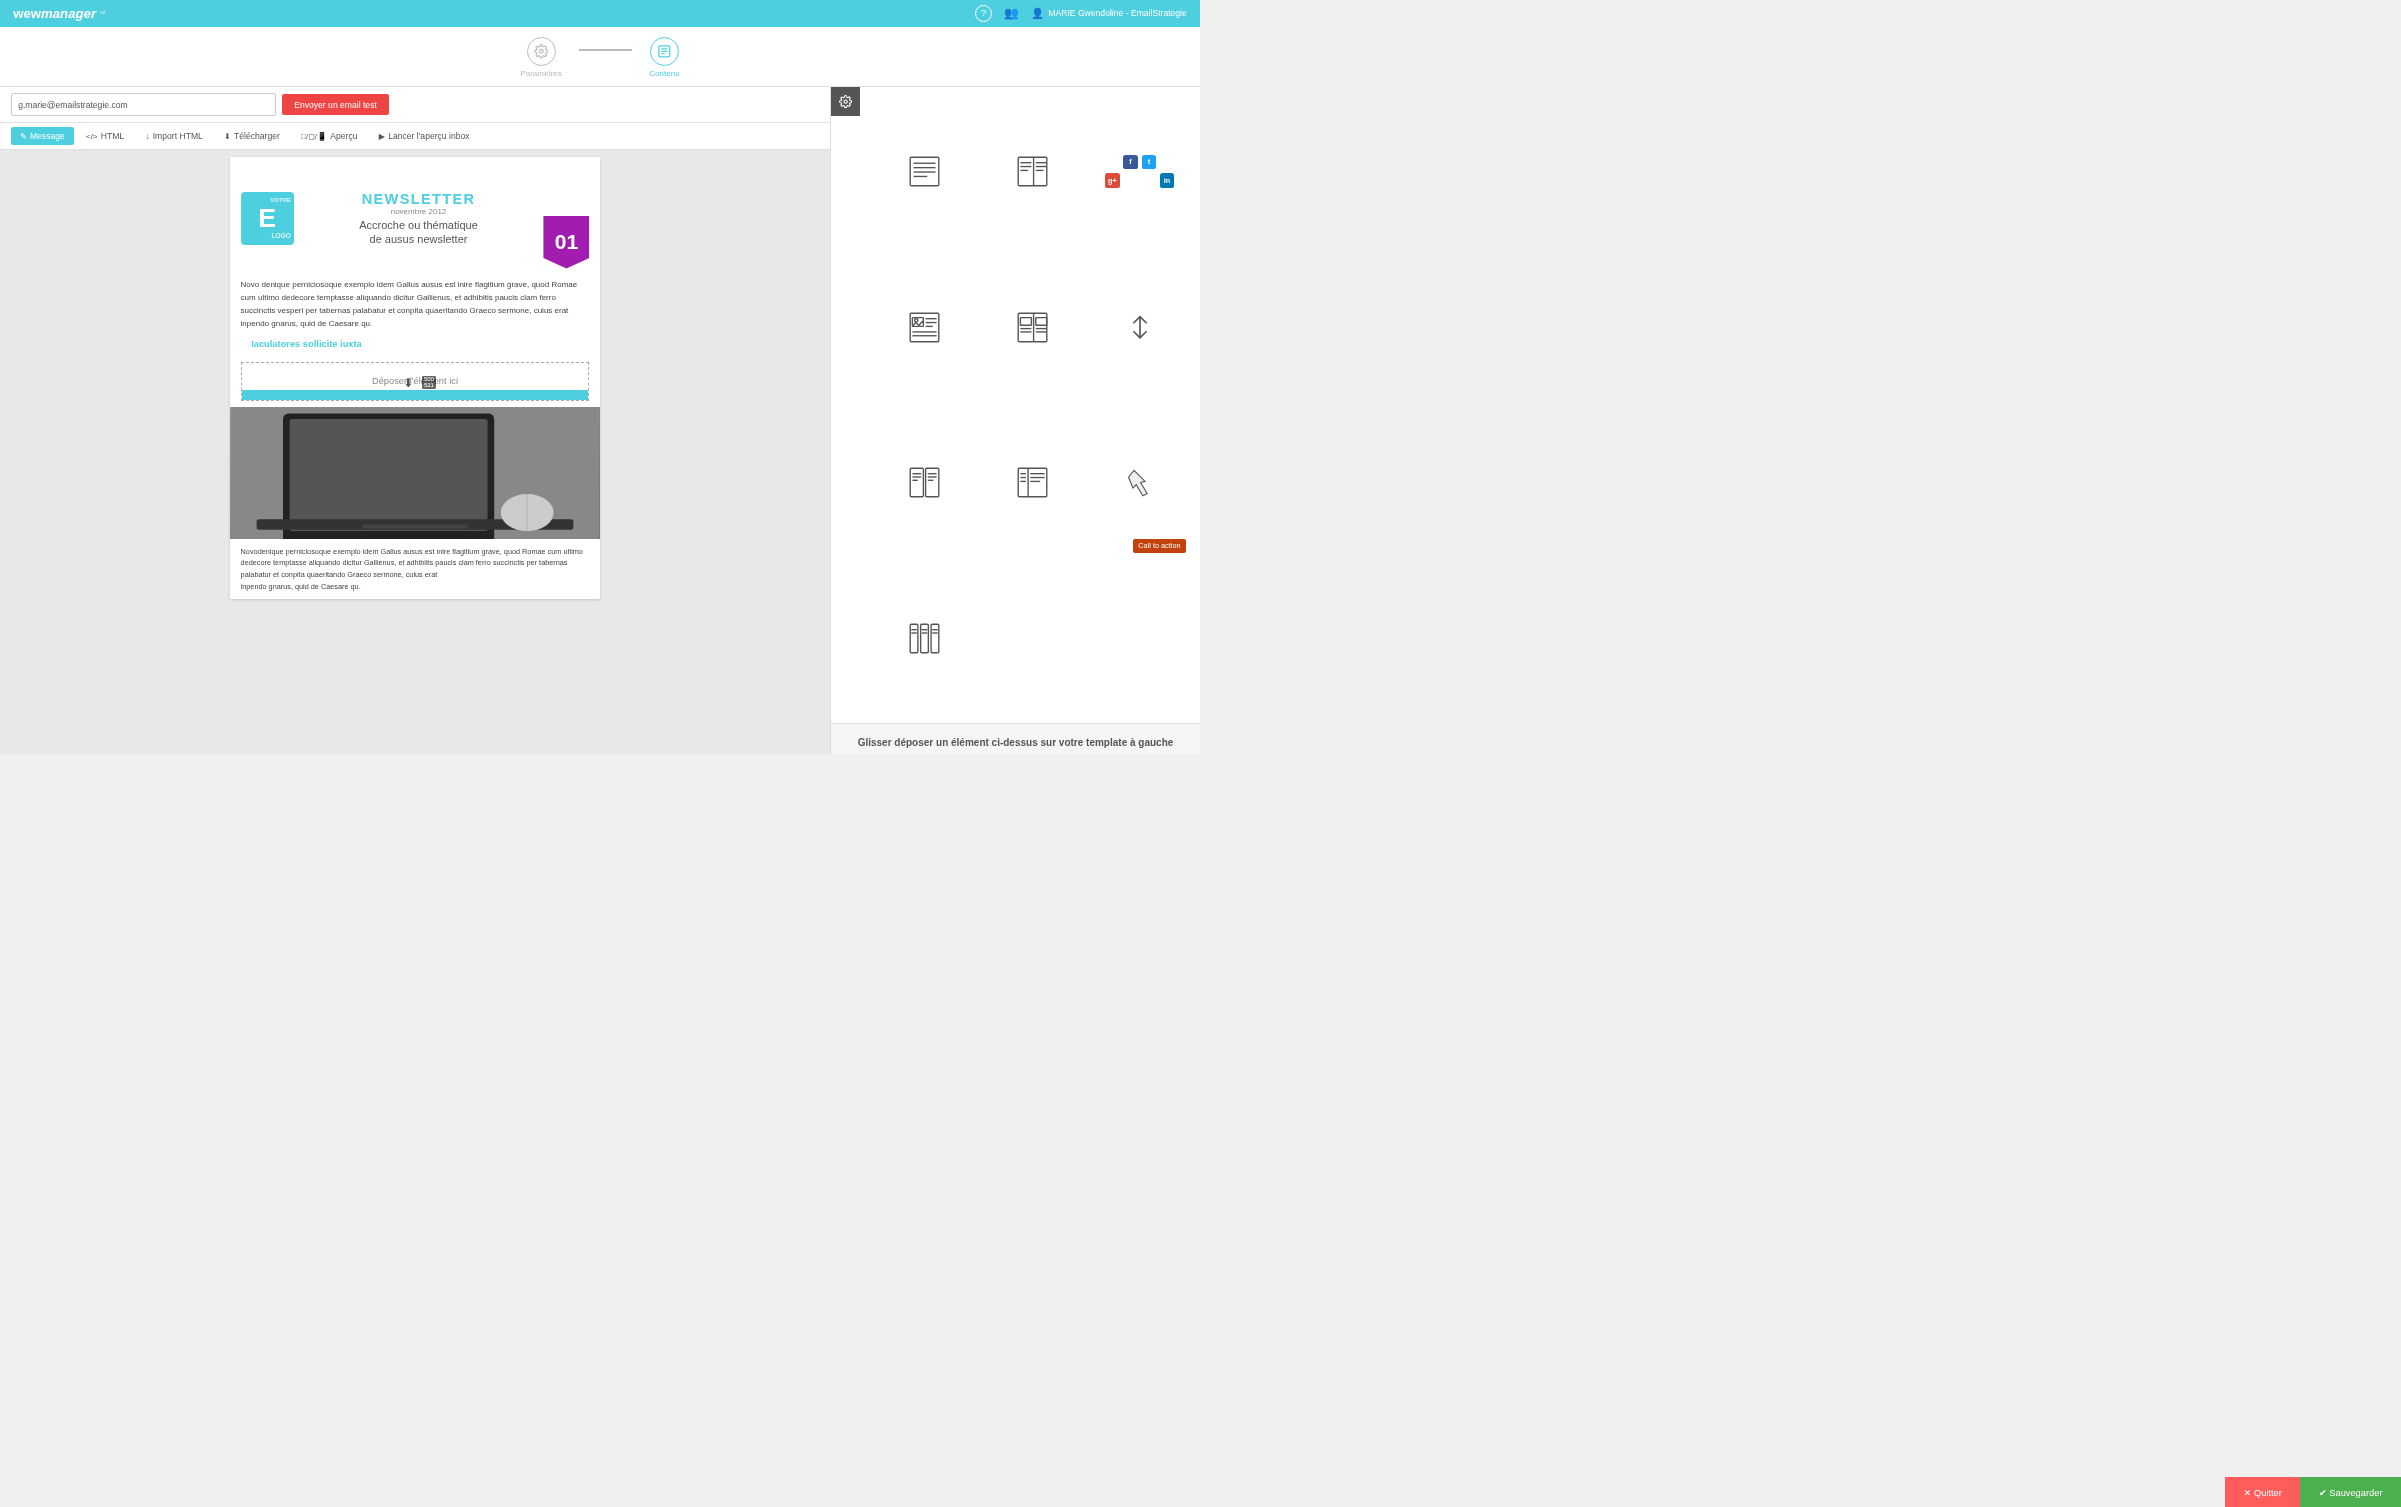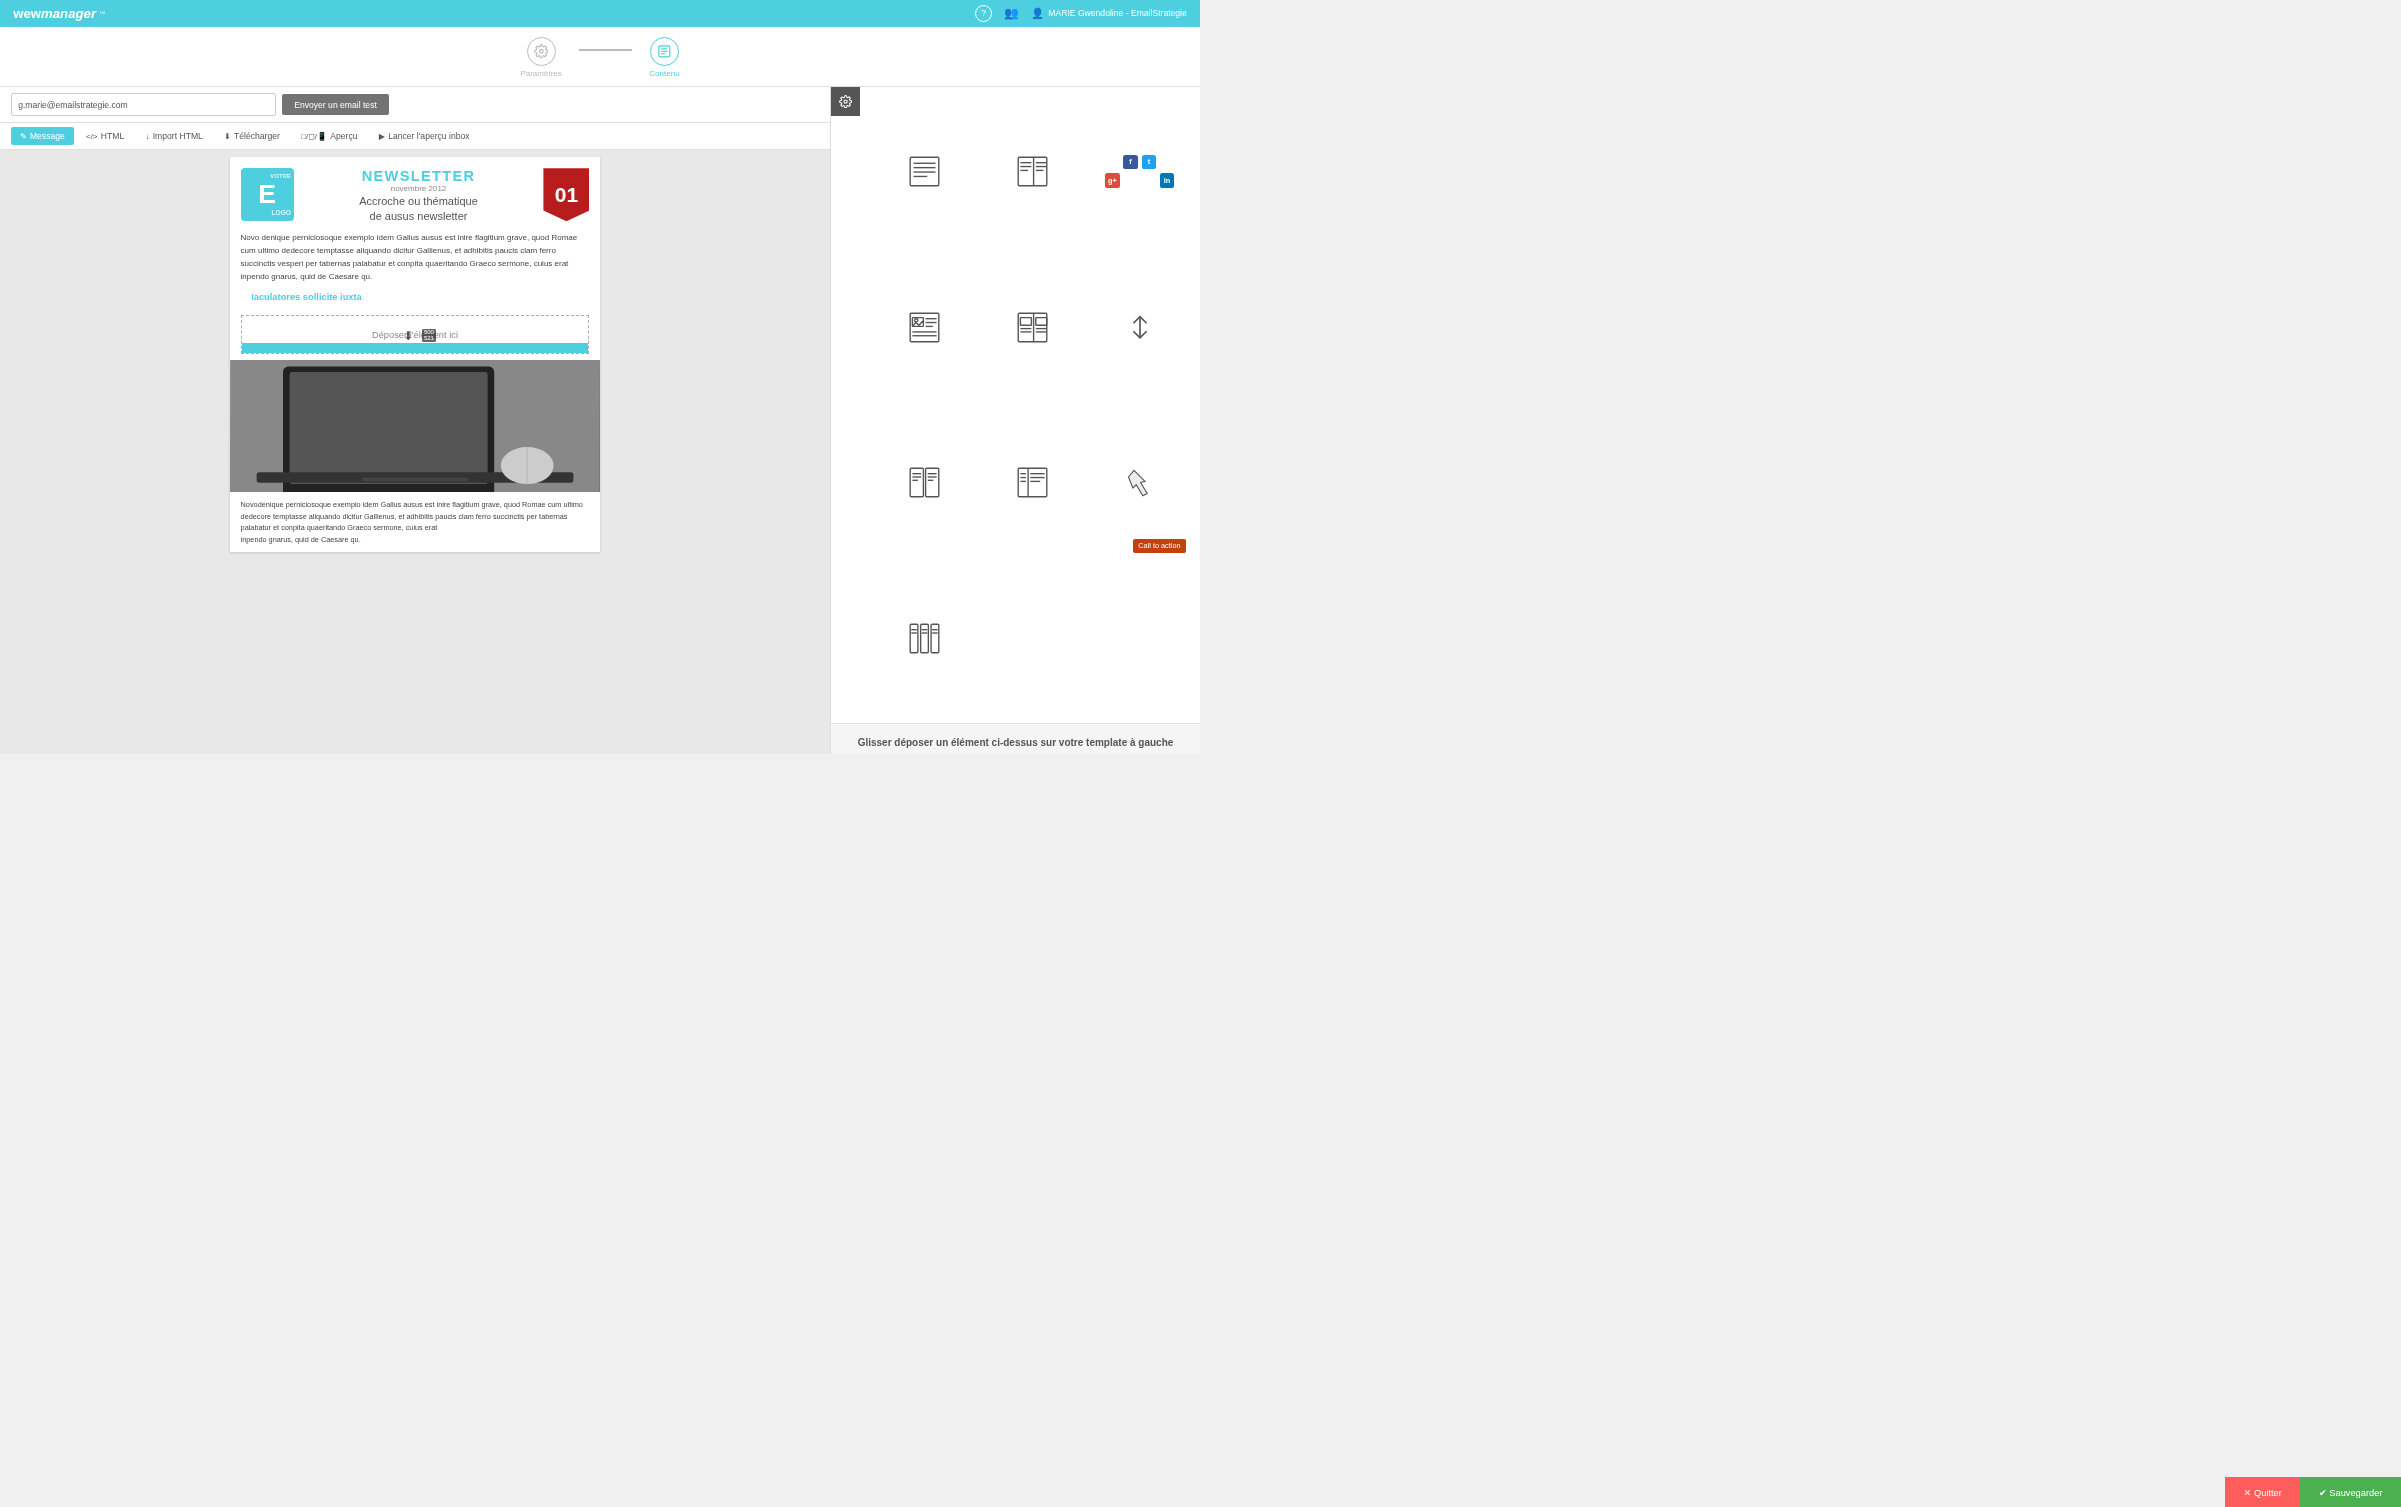--- a/index.html
+++ b/index.html
@@ -113,21 +113,21 @@
       flex: 1;
       height: 22.5px;
       border: 0.7px solid #ccc;
       border-radius: 2px;
       padding: 0 6.6px;
       font-size: 8.6px;
       color: #555;
       max-width: 265px;
     }
     .test-btn {
-      background: #737373;
+      background: #ef4444;
       color: #fff;
       border: none;
       border-radius: 2px;
       padding: 5.3px 12px;
       font-size: 8.6px;
       cursor: pointer;
     }
 
     
     .editor-toolbar {
@@ -209,30 +209,31 @@
     .newsletter-date {
       font-size: 8px;
       color: #888;
     }
     .newsletter-subtitle {
       font-size: 11px;
       color: #555;
       margin-top: 2.6px;
     }
     .newsletter-number {
-      background: #b91c1c;
+      background: #a21caf;
       color: #fff;
       width: 46px;
       height: 53px;
       display: flex;
       align-items: center;
       justify-content: center;
       font-size: 21px;
       font-weight: bold;
       clip-path: polygon(0 0, 100% 0, 100% 80%, 50% 100%, 0 80%);
+      margin-top: 48px;
     }
 
     
     .email-body-text {
       padding: 0 10.6px 6.6px;
       font-size: 8px;
       color: #444;
       line-height: 1.6;
     }
 

